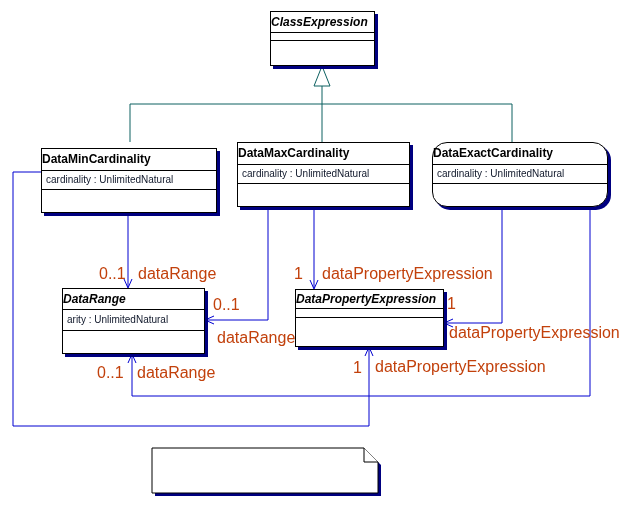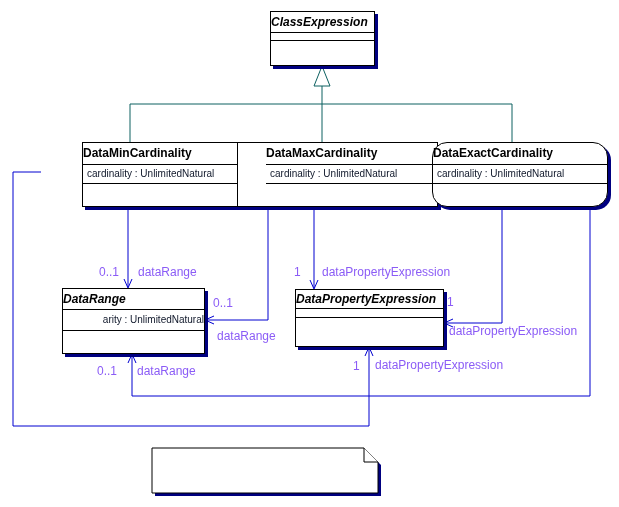--- a/index.html
+++ b/index.html
@@ -16,21 +16,21 @@
     border-bottom:1px solid #000000;text-align:left;font-weight:bold;
     font-size:12px;color:#000000;white-space:nowrap;overflow:visible;
   }
   .abstract .cls-title{font-style:italic;}
   .cls-attrs{border-bottom:1px solid #000000;}
   .attr-row{
     font-size:10px;color:#0f172a;padding-left:4px;white-space:nowrap;
   }
   .cls-ops{}
   .lbl{
-    position:absolute;z-index:3;font-size:12px;color:#8b5cf6;white-space:nowrap;
+    position:absolute;z-index:3;font-size:16px;color:#c2410c;white-space:nowrap;
   }
   .note-text{
     position:absolute;z-index:3;font-size:12px;line-height:17px;color:#000000;
     white-space:pre-line;
   }
 </style>
 </head>
 <body>
 
 <div class="canvas">
@@ -63,47 +63,47 @@
     <polygon points="152,448 364,448 378,462 378,493 152,493" fill="#ffffff" stroke="#000000" stroke-width="1"></polygon>
     <polyline points="364,448 364,462 378,462" fill="#ffffff" stroke="#000000" stroke-width="1"></polyline>
   </svg>
 
   <div class="uml-class abstract" style="left:270px;top:11px;width:103px;">
     <div class="cls-title" style="height:20px;line-height:20px;">ClassExpression</div>
     <div class="cls-attrs" style="height:7px;"></div>
     <div class="cls-ops" style="height:24px;"></div>
   </div>
 
-  <div class="uml-class" style="left:41px;top:142px;width:174px;margin-left:41px;">
+  <div class="uml-class" style="left:41px;top:148px;width:174px;">
     <div class="cls-title" style="height:21px;line-height:21px;">DataMinCardinality</div>
     <div class="cls-attrs" style="height:18px;">
       <div class="attr-row" style="line-height:18px;">cardinality : UnlimitedNatural</div>
     </div>
     <div class="cls-ops" style="height:22px;"></div>
   </div>
 
-  <div class="uml-class" style="left:237px;top:142px;width:171px;padding-left:28px;">
+  <div class="uml-class" style="left:237px;top:142px;width:171px;">
     <div class="cls-title" style="height:21px;line-height:21px;">DataMaxCardinality</div>
     <div class="cls-attrs" style="height:18px;">
       <div class="attr-row" style="line-height:18px;">cardinality : UnlimitedNatural</div>
     </div>
     <div class="cls-ops" style="height:22px;"></div>
   </div>
 
   <div class="uml-class" style="left:432px;top:142px;width:174px;border-radius:15px;">
     <div class="cls-title" style="height:21px;line-height:21px;">DataExactCardinality</div>
     <div class="cls-attrs" style="height:18px;">
       <div class="attr-row" style="line-height:18px;">cardinality : UnlimitedNatural</div>
     </div>
     <div class="cls-ops" style="height:22px;"></div>
   </div>
 
   <div class="uml-class abstract" style="left:62px;top:288px;width:141px;">
     <div class="cls-title" style="height:20px;line-height:20px;">DataRange</div>
-    <div class="cls-attrs" style="height:20px;text-align:right;">
+    <div class="cls-attrs" style="height:20px;">
       <div class="attr-row" style="line-height:20px;">arity : UnlimitedNatural</div>
     </div>
     <div class="cls-ops" style="height:22px;"></div>
   </div>
 
   <div class="uml-class abstract" style="left:295px;top:289px;width:147px;">
     <div class="cls-title" style="height:18px;line-height:18px;">DataPropertyExpression</div>
     <div class="cls-attrs" style="height:8px;"></div>
     <div class="cls-ops" style="height:28px;"></div>
   </div>

